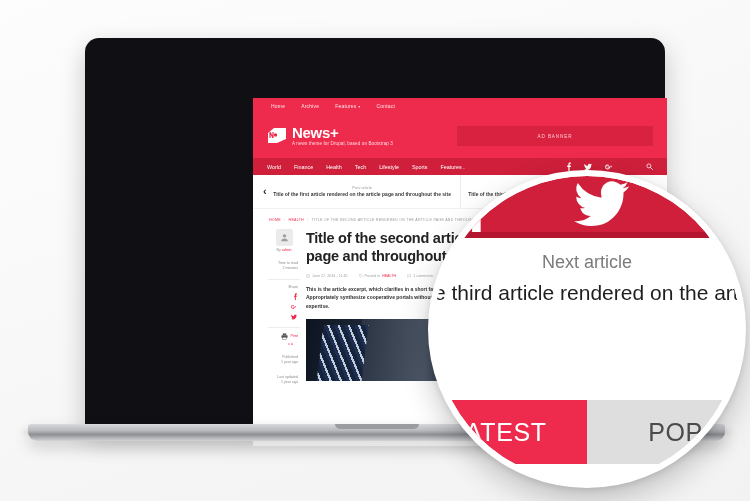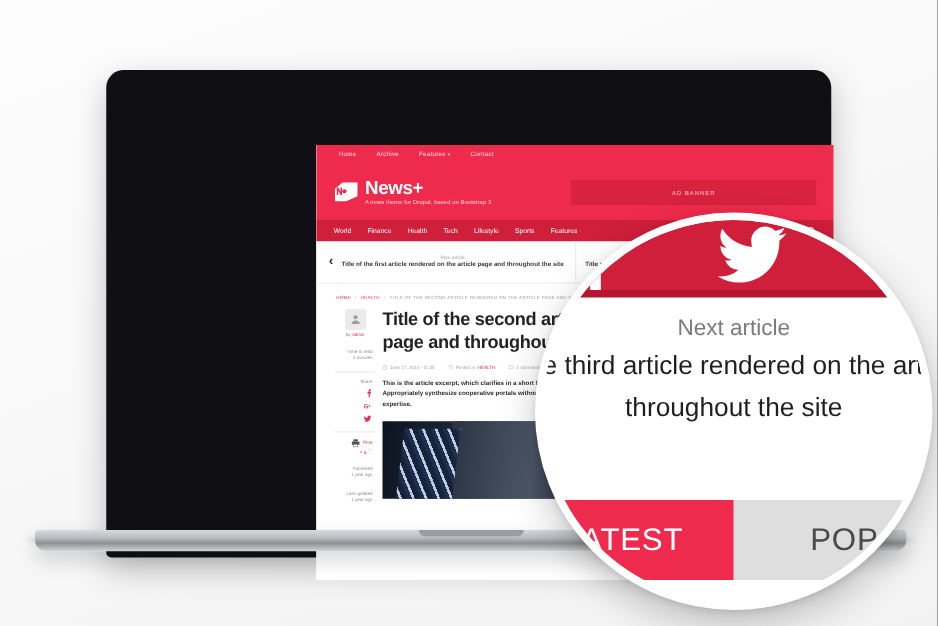--- a/index.html
+++ b/index.html
@@ -9,21 +9,21 @@
     font-family:"Liberation Sans","DejaVu Sans",sans-serif;
     position:relative;
   }
 
   
   #stage{position:absolute;inset:0;
     background:linear-gradient(160deg,#fdfdfd 0%,#f7f7f7 55%,#f2f2f2 100%);}
 
   
   .laptop-lid{
-    position:absolute;left:85px;top:56px;width:580px;height:390px;
+    position:absolute;left:85px;top:38px;width:580px;height:390px;
     background:#101014;border-radius:14px 14px 4px 4px;
     box-shadow:0 10px 26px rgba(0,0,0,.22);
   }
   .laptop-screen{
     position:absolute;left:168px;top:60px;width:414px;height:348px;
     background:#ffffff;overflow:hidden;
   }
   .laptop-base{
     position:absolute;left:28px;top:424px;width:697px;height:17px;
     background:linear-gradient(180deg,#d9dadd 0%,#b8babe 38%,#8e9094 62%,#d3d4d7 100%);
@@ -351,21 +351,20 @@
         <svg width="76" height="62" viewBox="0 0 20 16">
           <path d="M6.6 7v2.1h3.5c-.14.9-1.05 2.65-3.5 2.65A3.9 3.9 0 0 1 2.7 7.9 3.9 3.9 0 0 1 6.6 4c1.12 0 1.87.47 2.3.88l1.56-1.5A5.9 5.9 0 0 0 6.6 1.7 6.2 6.2 0 0 0 .4 7.9a6.2 6.2 0 0 0 6.2 6.2c3.58 0 5.95-2.52 5.95-6.06 0-.4-.04-.72-.1-1.04z" fill="#fff"></path>
           <path d="M17.6 6.1h-1.7V4.4h-1.45v1.7h-1.7v1.45h1.7v1.7h1.45v-1.7h1.7z" fill="#fff"></path>
         </svg>
       </div>
       <div class="mag-rule"></div>
 
       <div class="mag-next">
         <div class="mag-label">Next article</div>
         <div class="mag-title">e third article rendered on the artic</div>
-        <div class="mag-title l2">throughout the site</div>
       </div>
 
       <div class="mag-tabs">
         <div class="mag-tab active">LATEST</div>
         <div class="mag-tab inactive">POP</div>
       </div>
 
     </div>
   </div>
 

